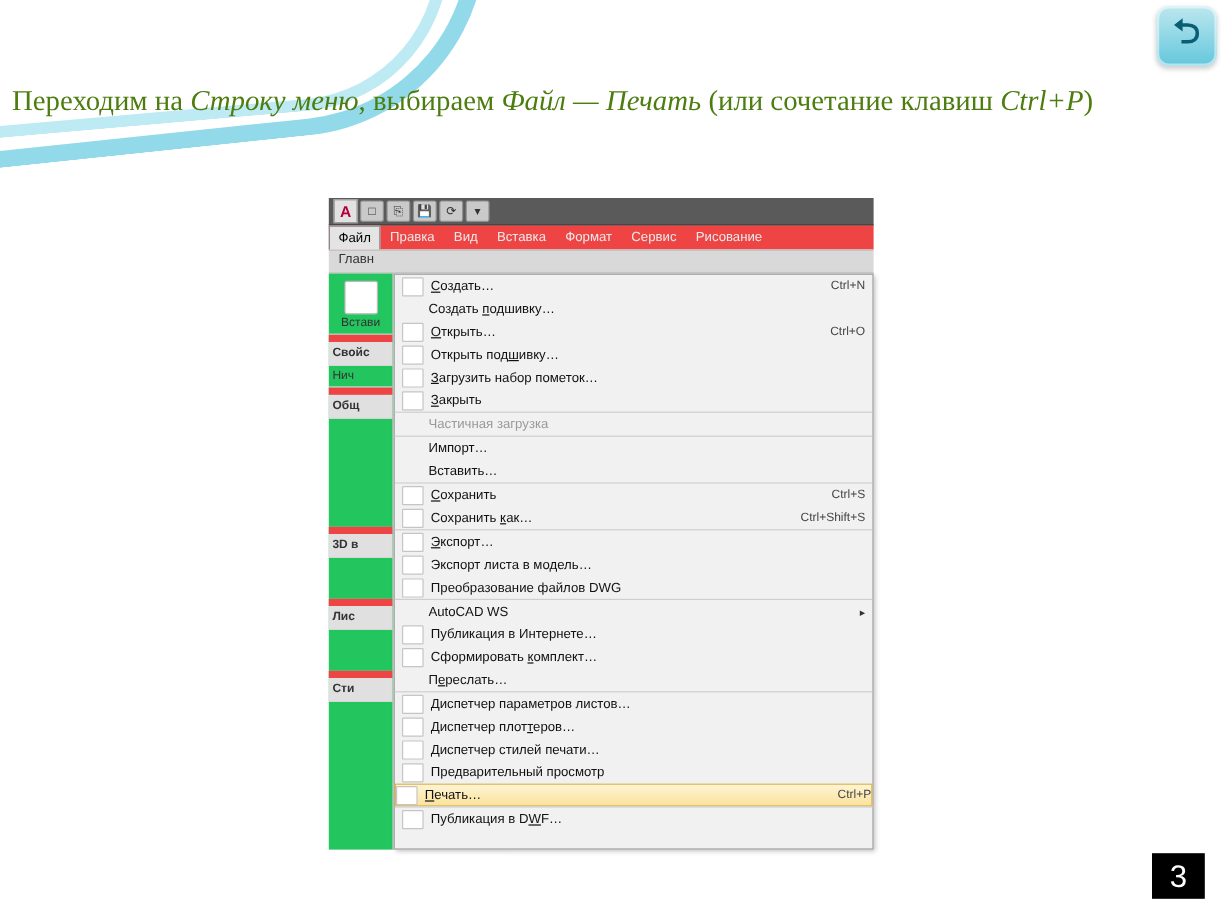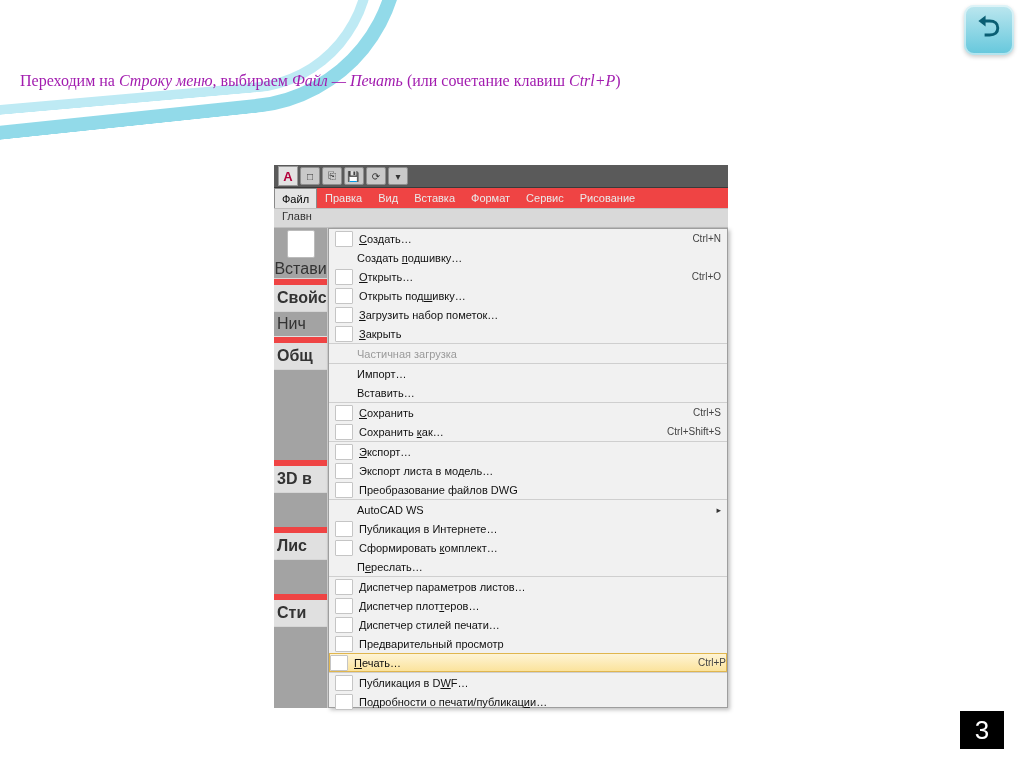--- a/index.html
+++ b/index.html
@@ -2,39 +2,39 @@
 <html><head>
 <meta charset="utf-8">
 <style>
   html,body{margin:0;padding:0;width:1024px;height:767px;font-family:"Times New Roman",serif;background:#fff;overflow:hidden;}
   
   .wave{position:absolute;top:-40px;left:-120px;width:520px;height:150px;border:14px solid #7fd4e6;border-left:none;border-top:none;border-radius:0 0 260px 0;opacity:.85;transform:rotate(-6deg);}
   .wave2{position:absolute;top:-28px;left:-90px;width:460px;height:120px;border:10px solid #b7e8f3;border-left:none;border-top:none;border-radius:0 0 230px 0;opacity:.9;transform:rotate(-5deg);}
   
   .backbtn{position:absolute;top:5px;right:10px;width:50px;height:50px;border-radius:10px;background:linear-gradient(#bde7ef,#64c7dc);box-shadow:inset 0 0 0 2px rgba(255,255,255,.5),0 2px 4px rgba(0,0,0,.2);display:flex;align-items:center;justify-content:center;color:#0a5e73;font-size:28px;font-weight:bold;cursor:pointer;}
   
-  .caption{position:absolute;top:72px;left:20px;right:20px;font-size:16px;color:#a21caf;text-align:justify;}
+  .caption{position:absolute;top:72px;left:10px;right:20px;font-size:24px;color:#4d7c0f;text-align:justify;}
   .caption .plain{font-style:normal;}
   .caption em{font-style:italic;}
   
   .shot{position:absolute;top:165px;left:274px;width:454px;height:540px;font-family:Tahoma, Arial, sans-serif;font-size:11px;color:#000;}
   
   .qat{background:#5a5a5a;height:22px;border-bottom:1px solid #3a3a3a;display:flex;align-items:center;gap:2px;padding:0 4px;}
   .qat .logo{width:18px;height:18px;background:#e2e2e2;border:1px solid #9a9a9a;display:flex;align-items:center;justify-content:center;color:#b3003a;font-weight:bold;font-family:Arial,sans-serif;font-size:13px;}
   .qat .qbtn{width:18px;height:16px;background:#c9c9c9;border:1px solid #8e8e8e;border-radius:2px;display:flex;align-items:center;justify-content:center;font-size:10px;color:#333;}
   
   .menubar{background:#ef4444;height:20px;display:flex;align-items:center;color:#eaeaea;}
   .menubar .mitem{padding:0 8px;height:100%;display:flex;align-items:center;cursor:default;}
   .menubar .mitem.active{background:#e4e4e4;color:#000;border:1px solid #8a8a8a;border-bottom:none;box-sizing:border-box;padding:0 7px;}
   
   .understub{height:18px;background:#d9d9d9;border-top:1px solid #bfbfbf;border-bottom:1px solid #bfbfbf;}
   .understub .tab{display:inline-block;padding:1px 8px;color:#333;}
   
   .row{display:flex;height:calc(100% - 60px);}
-  .leftcol{width:53px;background:#a3a3a3;border-right:1px solid #cfcfcf;font-size:16px;color:#333;padding-top:2px;}
+  .leftcol{width:53px;background:#22c55e;border-right:1px solid #cfcfcf;font-size:10px;color:#333;padding-top:2px;}
   .leftcol .lblock{height:48px;border-bottom:1px solid #d6d6d6;display:flex;flex-direction:column;align-items:center;justify-content:center;gap:2px;}
   .leftcol .licon{width:26px;height:26px;border:1px solid #bbb;background:#fff;border-radius:2px;}
   .leftcol .header{font-weight:bold;padding:4px 3px;border-top:6px solid #ef4444;border-bottom:1px solid #d6d6d6;background:#e0e0e0;}
   .leftcol .thin{padding:3px 3px;border-bottom:1px solid #e0e0e0;}
   
   .dropdown{flex:1;background:#f1f1f1;border:1px solid #9e9e9e;box-shadow:2px 2px 4px rgba(0,0,0,.25);}
   .dropdown .ditem{display:flex;align-items:center;height:19px;padding:0 6px;gap:6px;color:#111;border-bottom:0;}
   .dropdown .ditem.sep{border-top:1px solid #cfcfcf;}
   .dropdown .ditem.disabled{color:#9a9a9a;}
   .dropdown .ditem.sel{background:linear-gradient(#fef4d5,#fbe39c);border:1px solid #e0b64e;height:17px;padding:0 0;}
@@ -220,23 +220,19 @@
         </div>
         <div class="ditem sel">
           <span class="dicon"></span>
           <span class="dtxt"><u>П</u>ечать…</span>
           <span class="dkey">Ctrl+P</span>
         </div>
         <div class="ditem sep">
           <span class="dicon"></span>
           <span class="dtxt">Публикация в D<u>W</u>F…</span>
         </div>
-        <div class="ditem">
-          <span class="dicon"></span>
-          <span class="dtxt">Подробности о печати/публикац<u>и</u>и…</span>
-        </div>
       </div>
   </div>
 </div>
 
 <div class="pagenum">
     <span>3</span>
   </div>
 
 </body></html>

